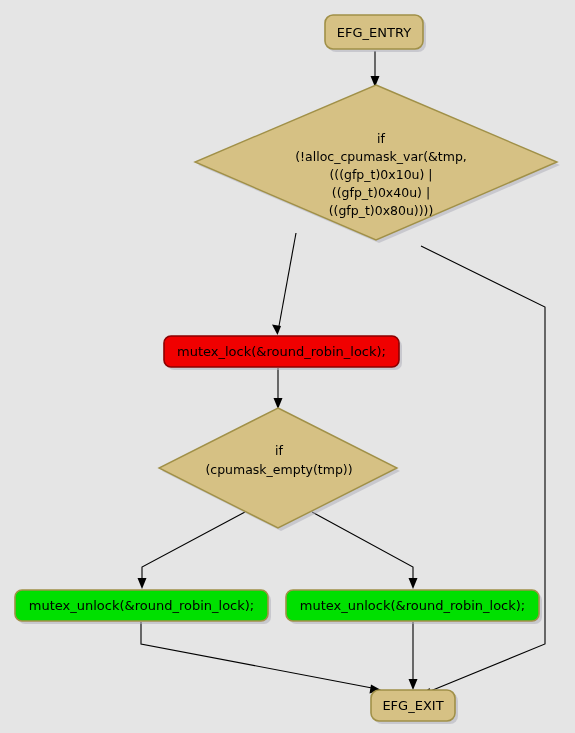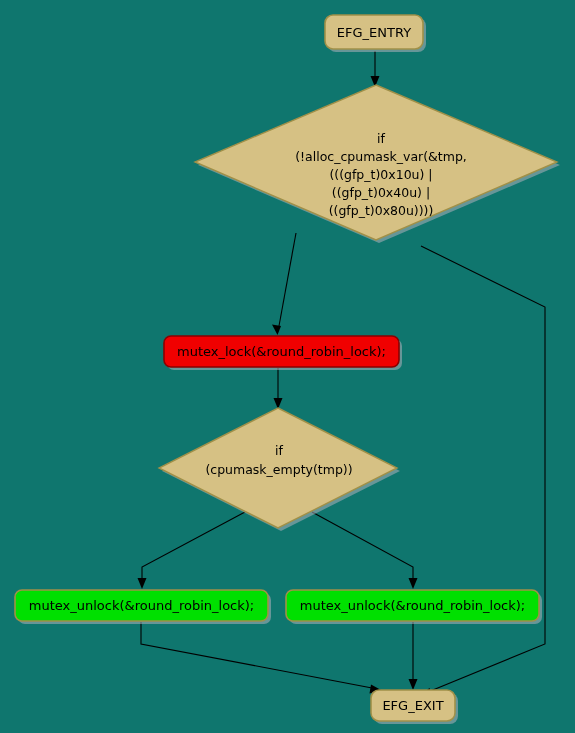--- a/index.html
+++ b/index.html
@@ -7,21 +7,21 @@
     padding: 0;
     background: #ffffff;
   }
   body {
     font-family: "DejaVu Sans", sans-serif;
   }
   #diagram-root {
     position: relative;
     width: 575px;
     height: 733px;
-    background: #0f766e;
+    background: #e5e5e5;
     overflow: hidden;
   }
   svg.flow {
     position: absolute;
     top: 0;
     left: 0;
     width: 575px;
     height: 733px;
     display: block;
   }

